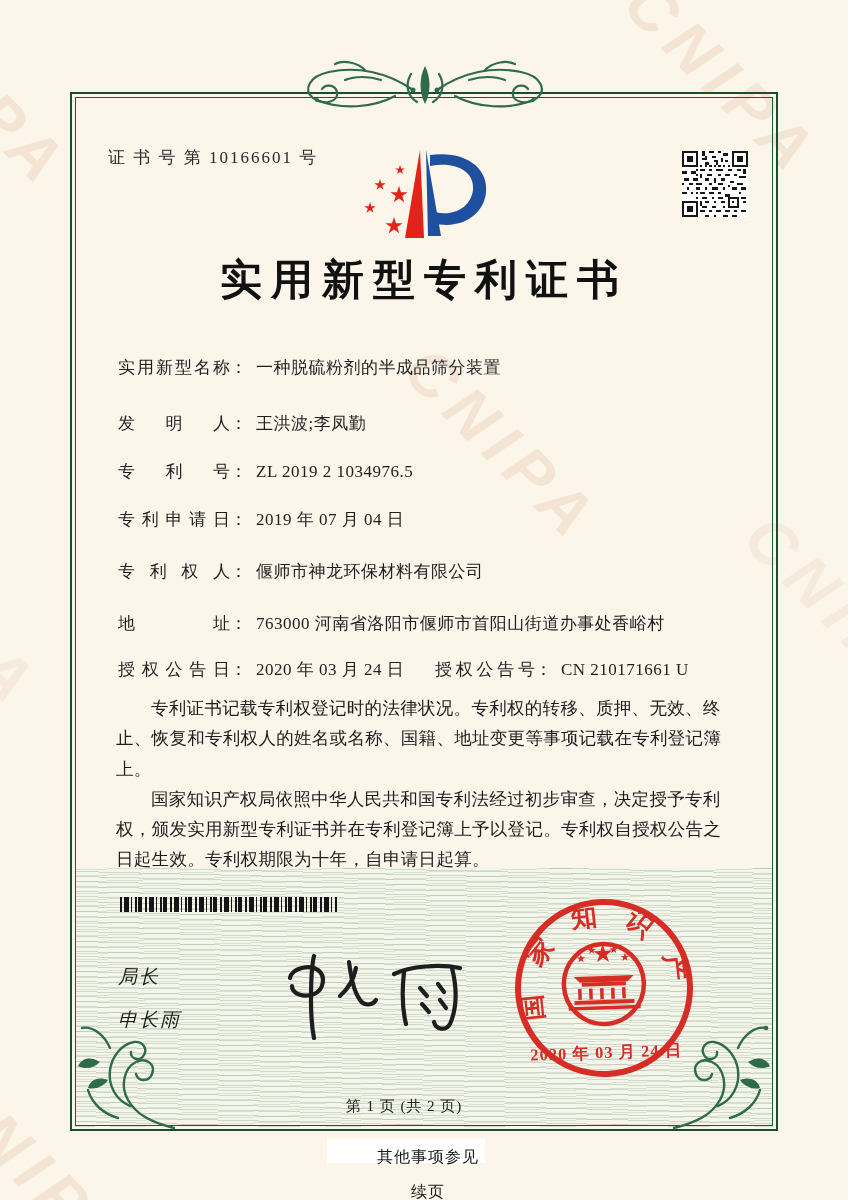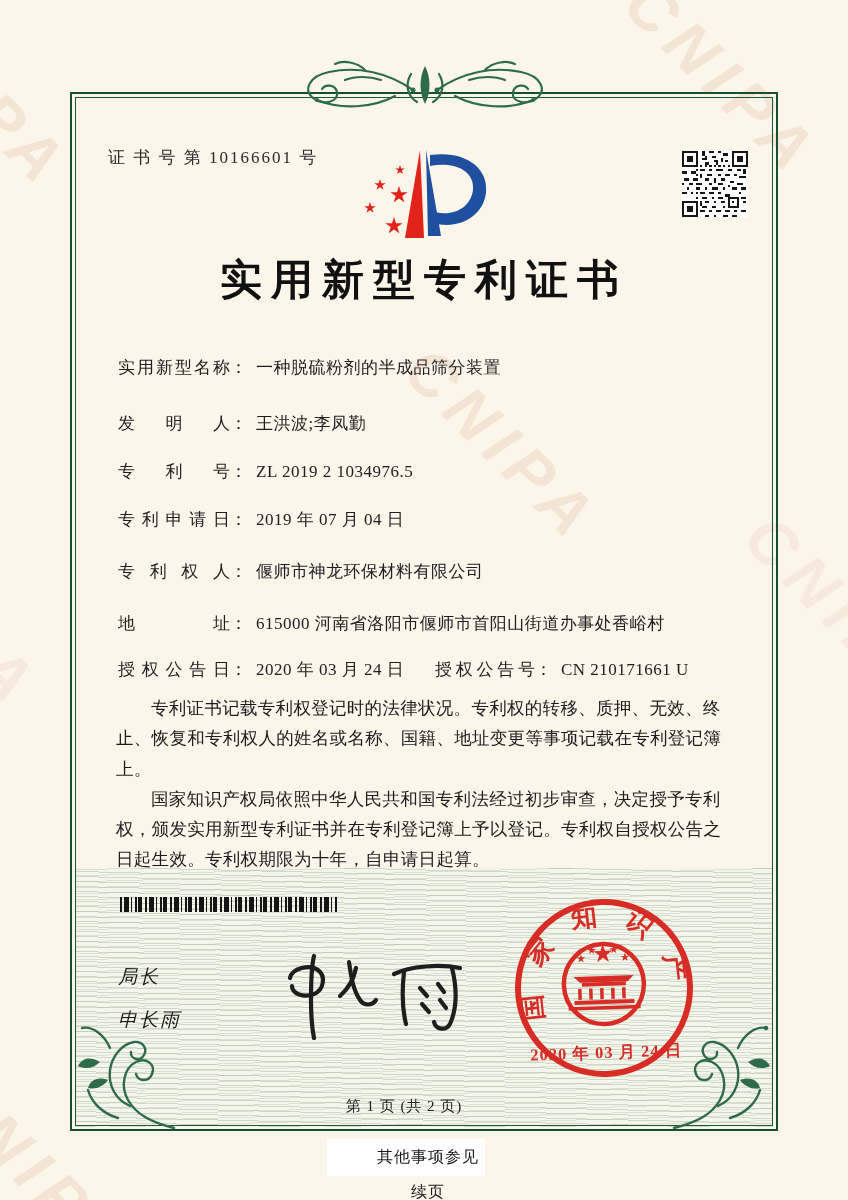--- a/index.html
+++ b/index.html
@@ -53,21 +53,21 @@
       #151515 4px 9px, rgba(0,0,0,0) 9px 11px,
       #151515 11px 12px, rgba(0,0,0,0) 12px 15px,
       #151515 15px 17px, rgba(0,0,0,0) 17px 18px,
       #151515 18px 22px, rgba(0,0,0,0) 22px 25px); }
   .officer { position:absolute; left:118px; top:964px; font-size:19px; color:#1a1a1a; }
   .officer div { margin-bottom:17px; letter-spacing:2px;font-style:italic; }
   .signature { position:absolute; left:252px; top:950px; }
   .seal { position:absolute; left:508px; top:892px; transform:rotate(-2deg); opacity:.95; }
   .page-info { position:absolute; left:4px; width:800px; top:1097px; text-align:center;
                font-size:15px; letter-spacing:1px; color:#222; }
-  .cont-note { position:absolute; left:327px; top:1139px; width:158px; height:37px;
+  .cont-note { position:absolute; left:327px; top:1139px; width:158px; height:24px;
                background:#fff; text-align:center; line-height:35px; font-size:16px;
                letter-spacing:1px; color:#1a1a1a;padding-left:44px; }
 </style>
 </head>
 <body>
 
 <div class="page">
 
   <div class="guilloche"></div>
 
@@ -165,21 +165,21 @@
     <div class="frow" style="top:460px;">
       <span class="flabel">专利号</span><span class="colon">：</span><span class="fvalue">ZL 2019 2 1034976.5</span>
     </div>
     <div class="frow" style="top:508px;">
       <span class="flabel">专利申请日</span><span class="colon">：</span><span class="fvalue">2019 年 07 月 04 日</span>
     </div>
     <div class="frow" style="top:560px;">
       <span class="flabel">专利权人</span><span class="colon">：</span><span class="fvalue">偃师市神龙环保材料有限公司</span>
     </div>
     <div class="frow" style="top:612px;">
-      <span class="flabel">地址</span><span class="colon">：</span><span class="fvalue">615000 河南省洛阳市偃师市首阳山街道办事处香峪村</span>
+      <span class="flabel">地址</span><span class="colon">：</span><span class="fvalue">763000 河南省洛阳市偃师市首阳山街道办事处香峪村</span>
     </div>
     <div class="frow" style="top:658px;">
       <span class="flabel">授权公告日</span><span class="colon">：</span><span class="fvalue">2020 年 03 月 24 日</span>
       <span class="fcol2">
         <span class="flabel narrow">授权公告号</span><span class="colon">：</span><span class="fvalue">CN 210171661 U</span>
       </span>
     </div>
 
     <div class="paras">
       <p>专利证书记载专利权登记时的法律状况。专利权的转移、质押、无效、终止、恢复和专利权人的姓名或名称、国籍、地址变更等事项记载在专利登记簿上。</p>

